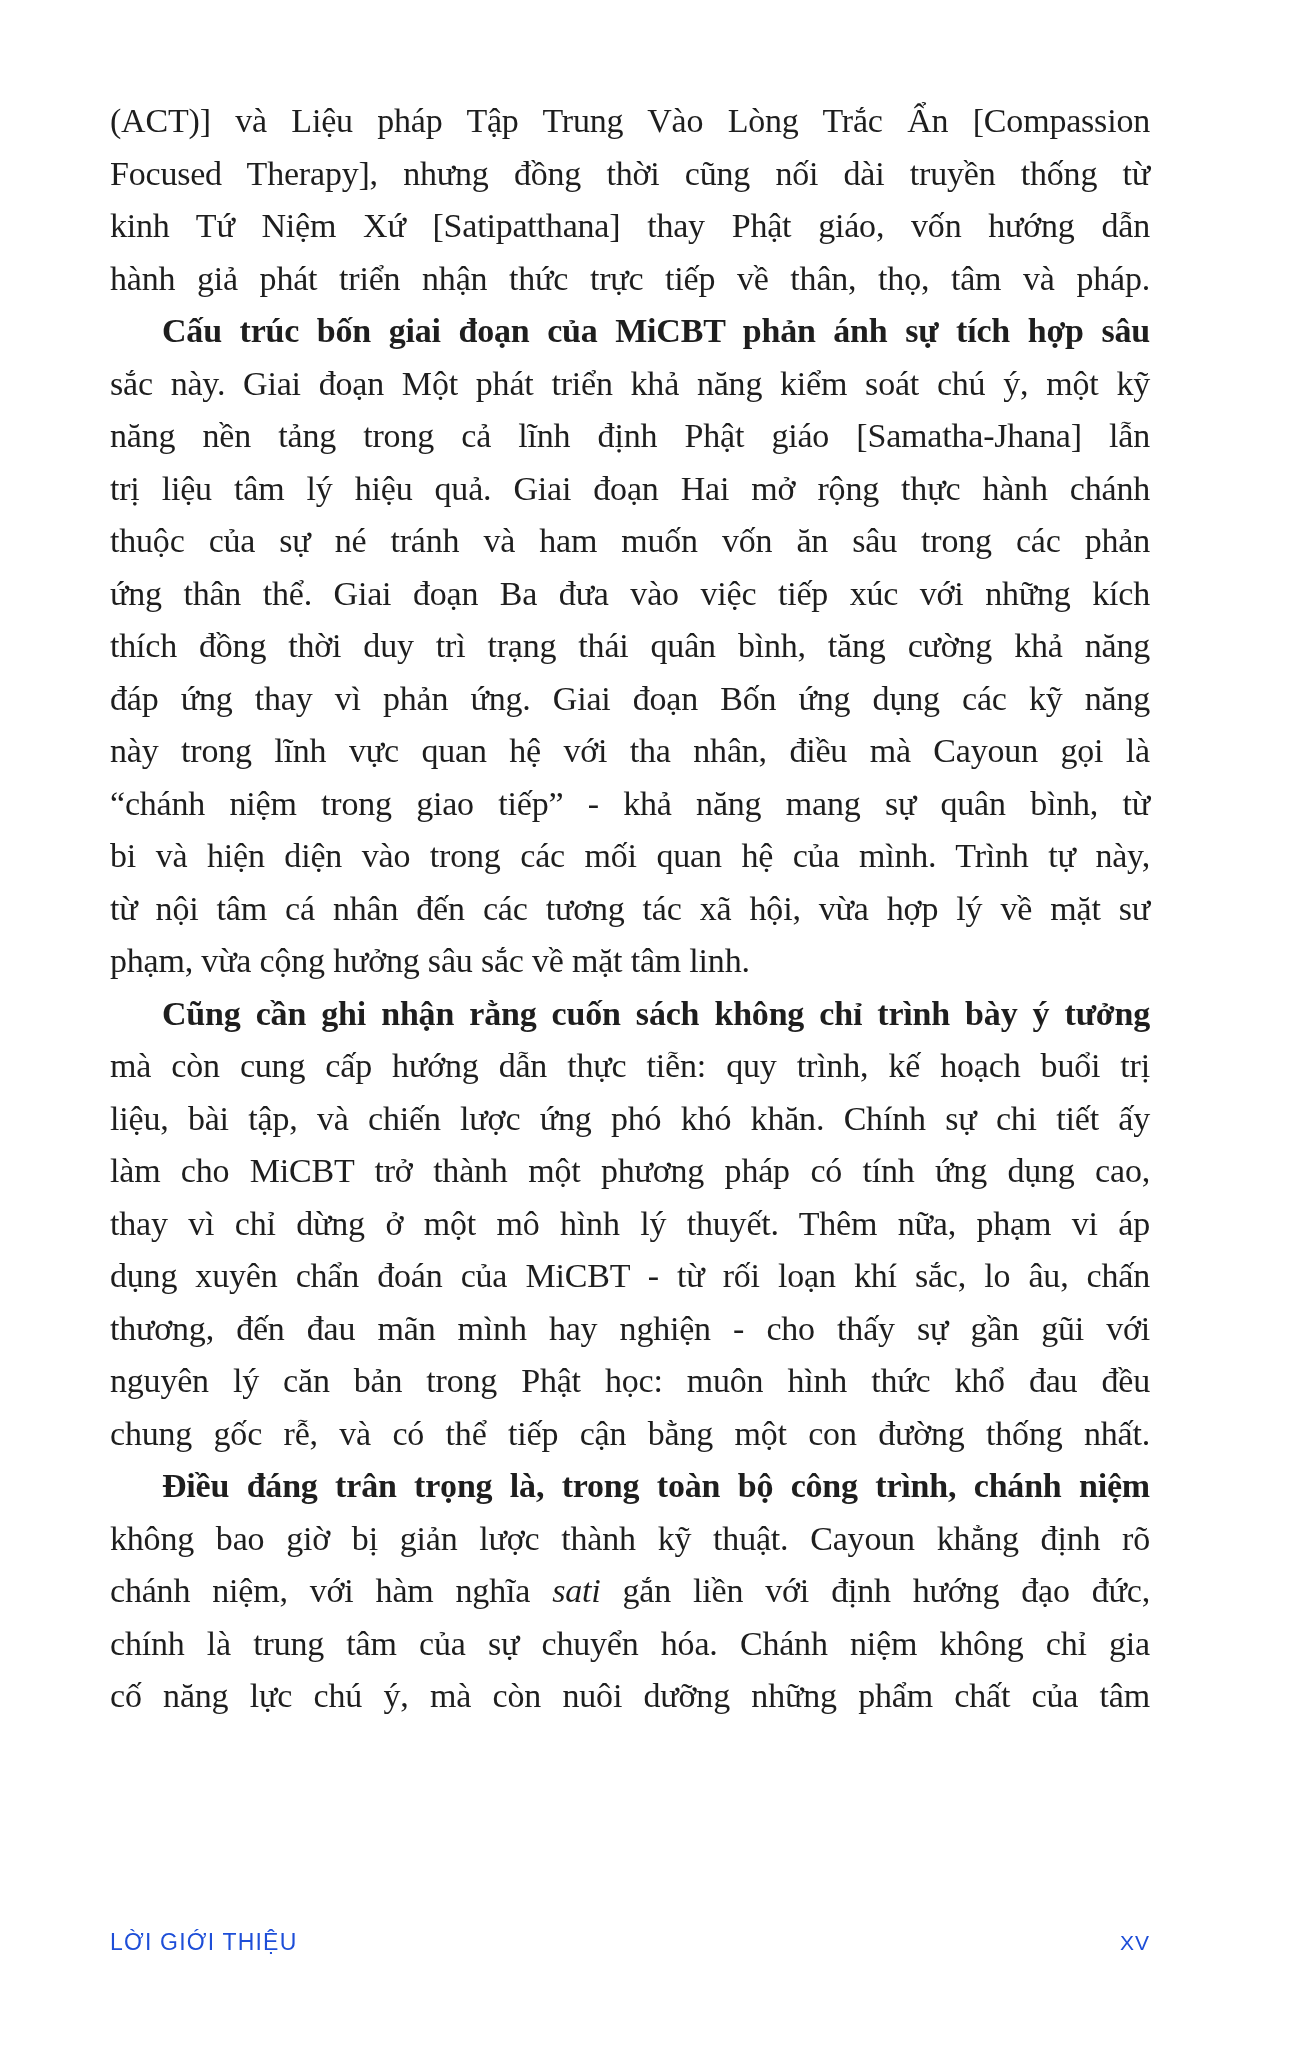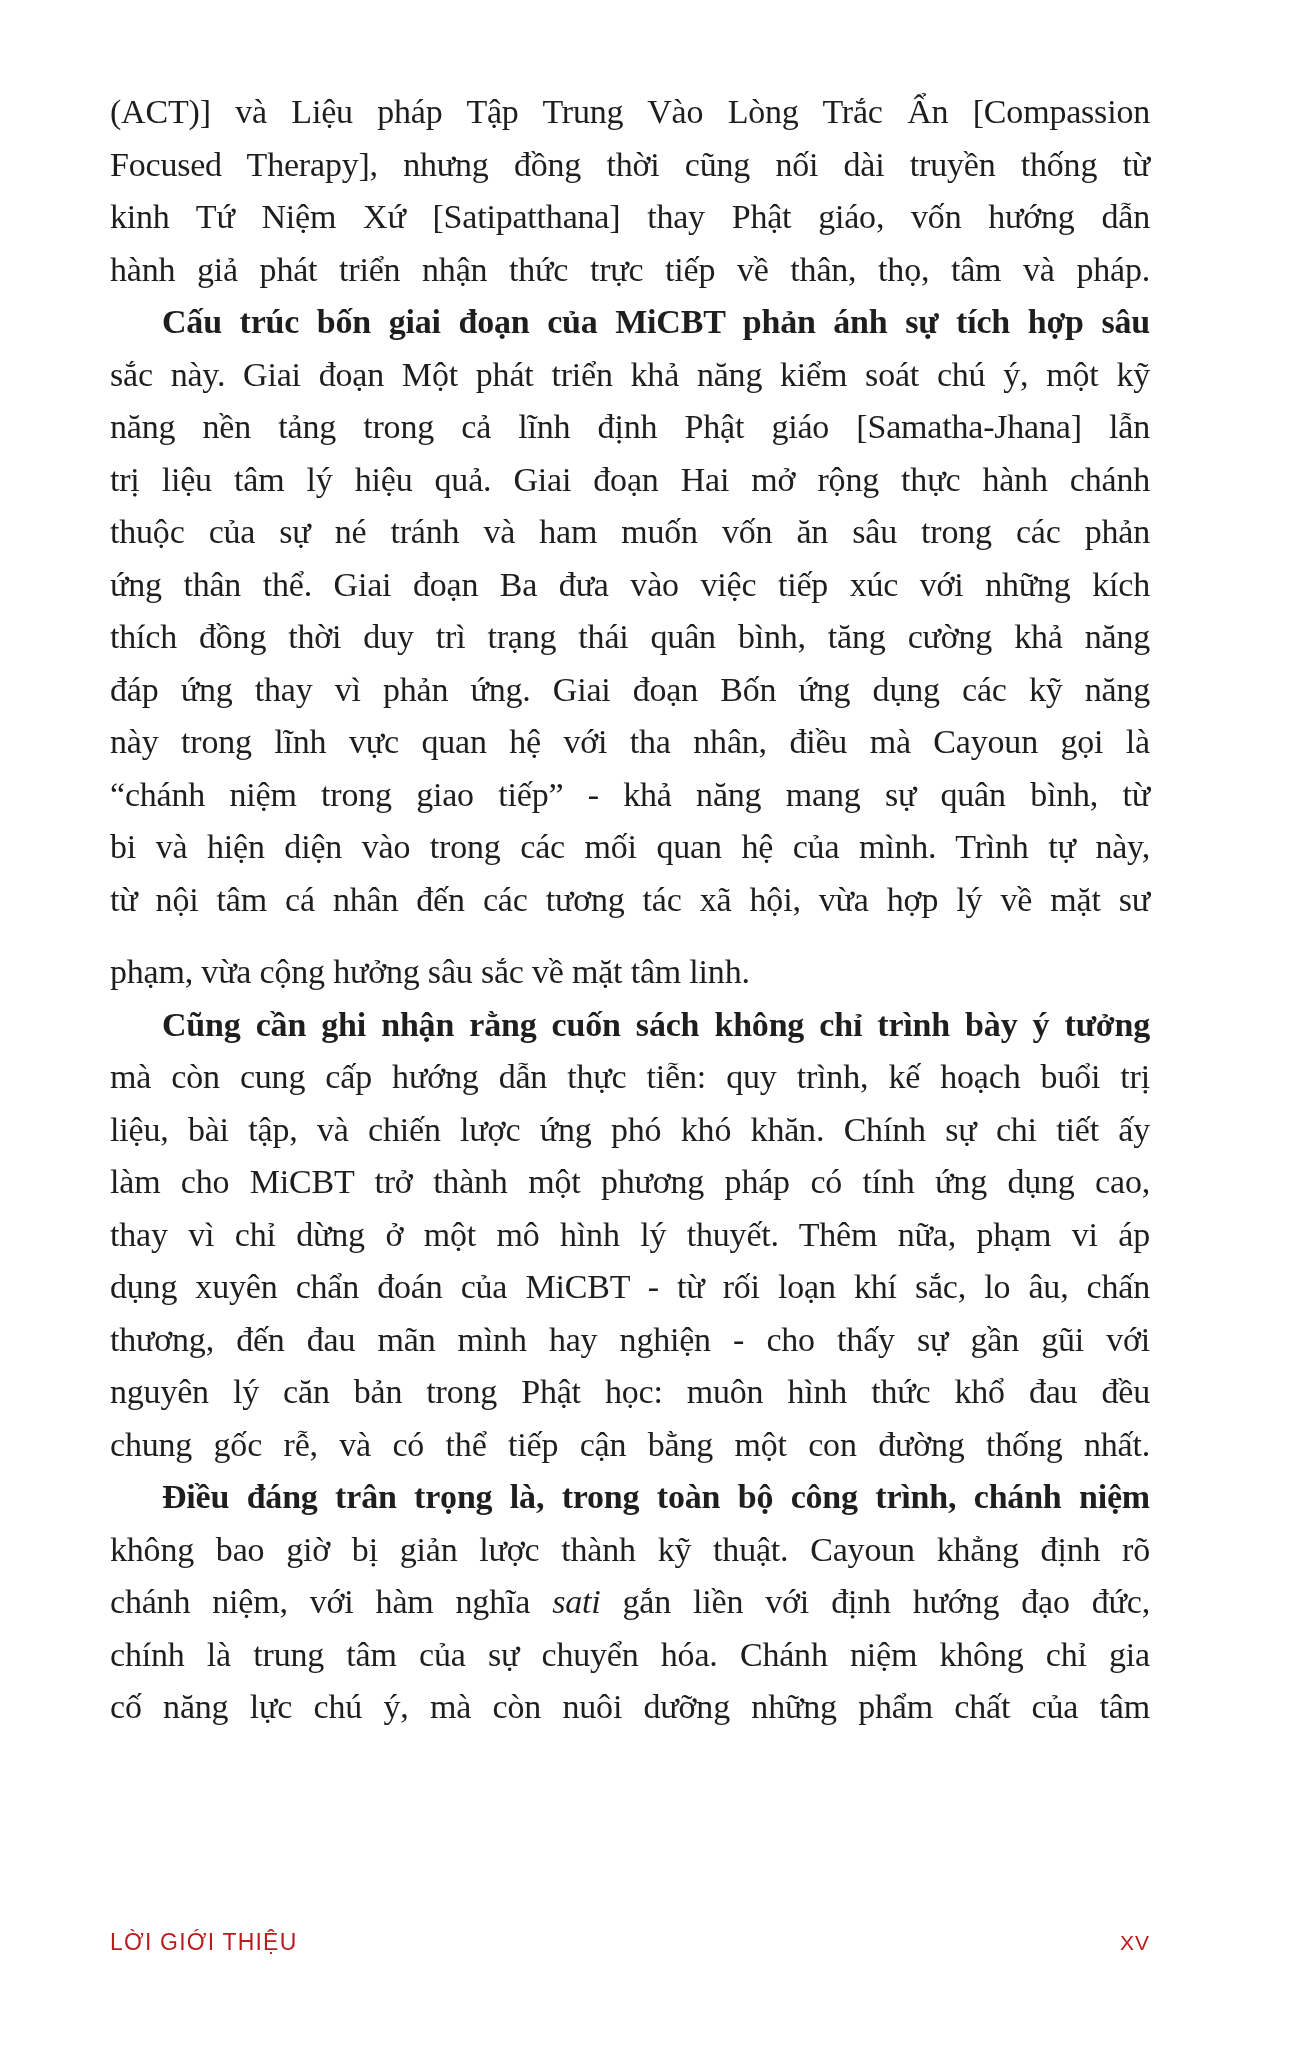--- a/index.html
+++ b/index.html
@@ -9,46 +9,46 @@
     height: 2048px;
     background: #ffffff;
     margin: 0 auto;
     font-family: "Liberation Serif", "DejaVu Serif", serif;
     color: #1e1e1e;
     overflow: hidden;
   }
   .text-block {
     position: absolute;
     left: 110px;
-    top: 86px;
+    top: 95px;
     width: 1040px;
   }
   .line {
     height: 52.5px;
     line-height: 52.5px;
     font-size: 34px;
     letter-spacing: -0.2px;
     text-align: justify;
     text-align-last: justify;
     white-space: normal;
     overflow: visible;
   }
   .line.indent { padding-left: 52px; font-weight: bold; }
-  .line.endline { text-align-last: left; margin-top: 20px; }
+  .line.endline { text-align-last: left; }
   .italic { font-style: italic; }
   .footer {
     position: absolute;
     left: 110px;
     top: 1892px;
     width: 1040px;
     display: flex;
     justify-content: space-between;
     align-items: baseline;
     font-family: "Liberation Sans", "DejaVu Sans", sans-serif;
-    color: #b91c1c;
+    color: #1d4ed8;
   }
   .footer-left {
     font-size: 23px;
     letter-spacing: 1.2px;
   }
   .footer-right {
     font-size: 21px;
     letter-spacing: 1px;
     margin-top: 39px;
   }

